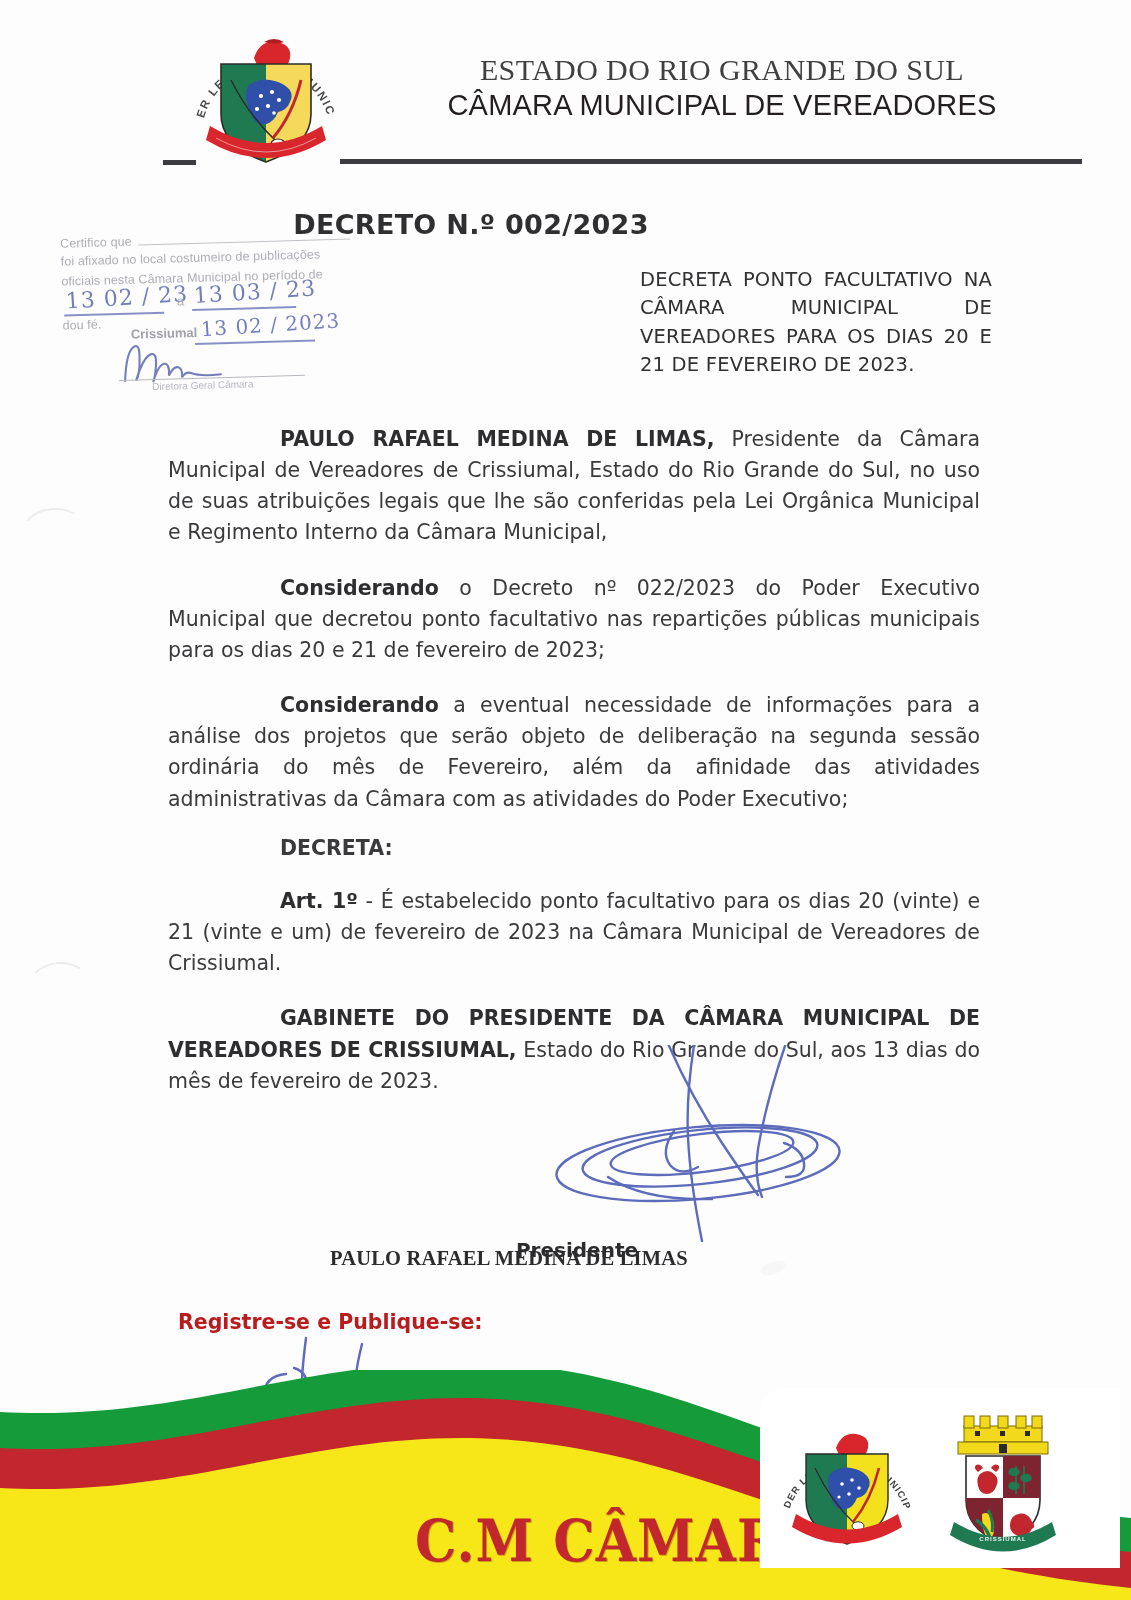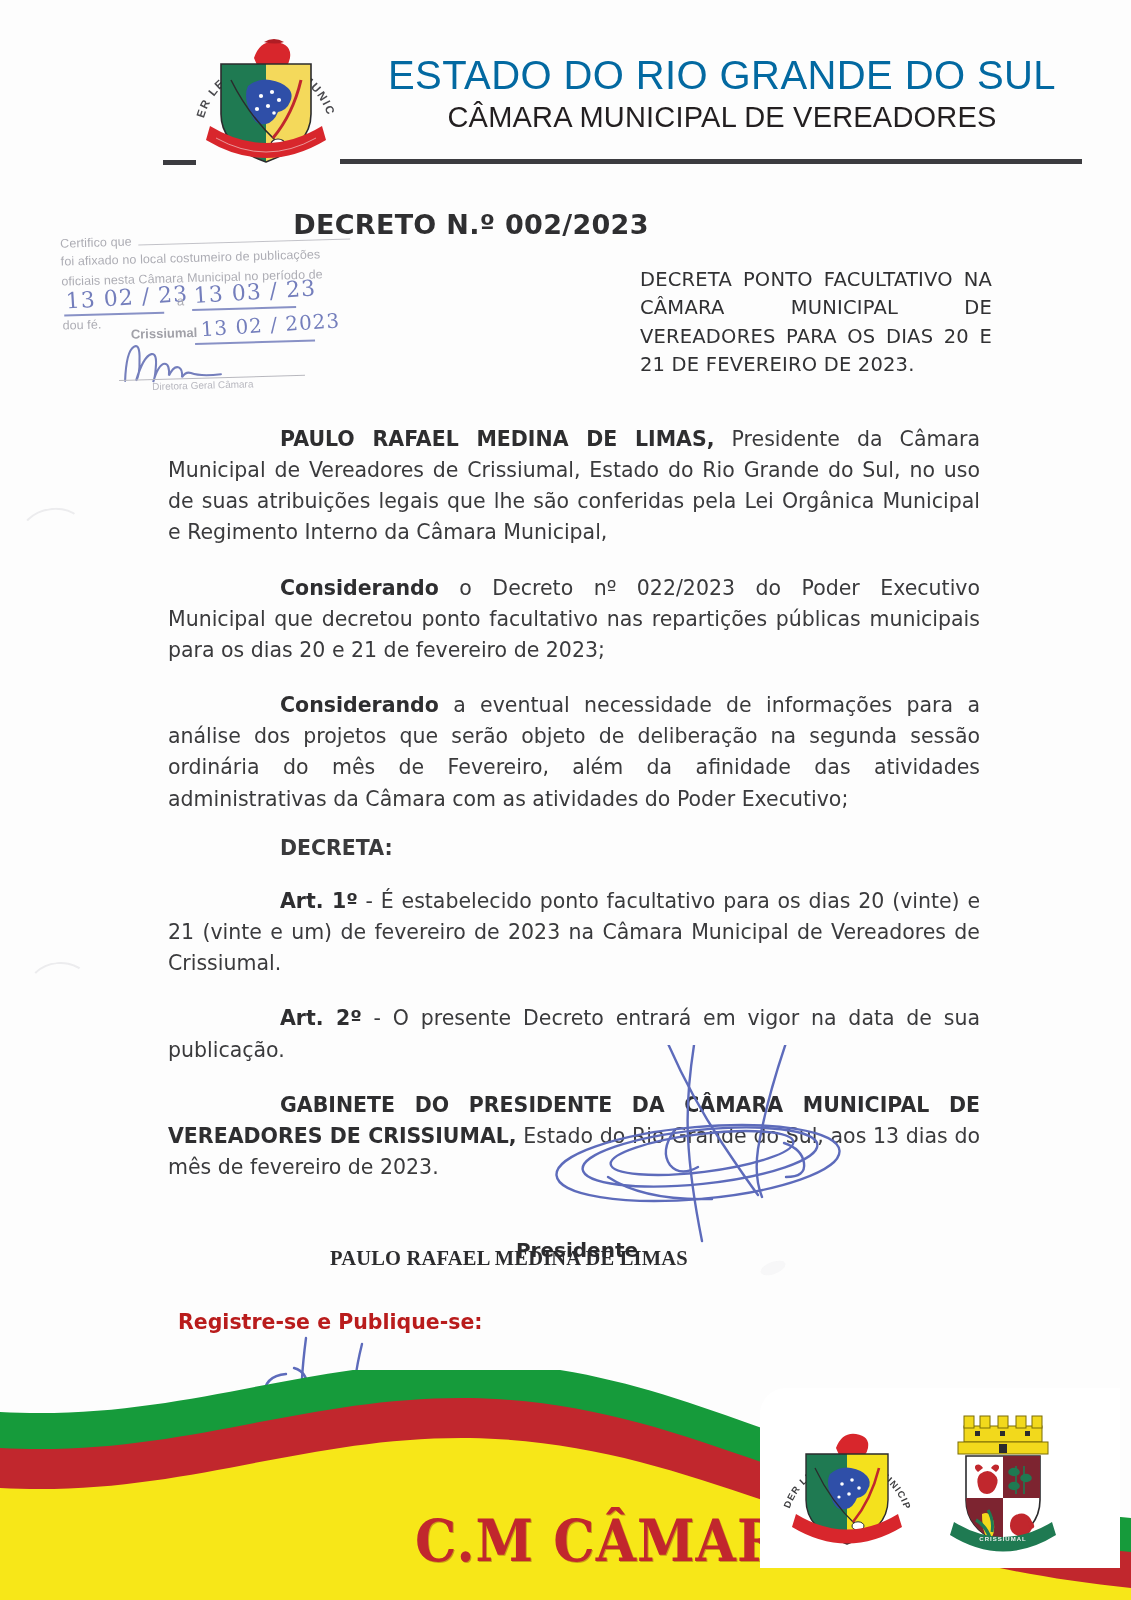--- a/index.html
+++ b/index.html
@@ -43,24 +43,24 @@
     left: 186px; top: 14px;
     width: 160px; height: 155px;
   }
   .header-text {
     position: absolute;
     left: 352px; top: 52px;
     width: 740px;
     text-align: center;
   }
   .h-line1 {
-    font-family: Liberation Sans, sans-serif;
-    font-size: 40px;
+    font-family: Liberation Serif, serif;
+    font-size: 30px;
     letter-spacing: .4px;
-    color: #0369a1;
+    color: #404040;
     line-height: 1.18;
     white-space: nowrap;
   }
   .h-line2 {
     font-family: "Liberation Sans", sans-serif;
     font-size: 26px;
     color: #3b3b3d;
     line-height: 1.2;
     white-space: nowrap;
   }
@@ -380,21 +380,20 @@
     <p><b>PAULO RAFAEL MEDINA DE LIMAS,</b><span> Presidente da Câmara Municipal de Vereadores de Crissiumal, Estado do Rio Grande do Sul, no uso de suas atribuições legais que lhe são conferidas pela Lei Orgânica Municipal e Regimento Interno da Câmara Municipal,</span></p>
 
     <p><b>Considerando</b><span> o Decreto nº 022/2023 do Poder Executivo Municipal que decretou ponto facultativo nas repartições públicas municipais para os dias 20 e 21 de fevereiro de 2023;</span></p>
 
     <p class="tight"><b>Considerando</b><span> a eventual necessidade de informações para a análise dos projetos que serão objeto de deliberação na segunda sessão ordinária do mês de Fevereiro, além da afinidade das atividades administrativas da Câmara com as atividades do Poder Executivo;</span></p>
 
     <p class="decreta">DECRETA:</p>
 
     <p><b>Art. 1º</b><span> - É estabelecido ponto facultativo para os dias 20 (vinte) e 21 (vinte e um) de fevereiro de 2023 na Câmara Municipal de Vereadores de Crissiumal.</span></p>
 
-    <p><b>Art. 2º</b><span> - O presente Decreto entrará em vigor na data de sua publicação.</span></p>
 
     <p><b>GABINETE DO PRESIDENTE DA CÂMARA MUNICIPAL DE VEREADORES DE CRISSIUMAL,</b><span> Estado do Rio Grande do Sul, aos 13 dias do mês de fevereiro de 2023.</span></p>
   </div>
 
   <div class="sig-president">
     <svg viewBox="0 0 430 210" width="430" height="210" aria-hidden="true">
       <g fill="none" stroke="#5d6bbb" stroke-width="2.4" stroke-linecap="round">
         <ellipse cx="210" cy="118" rx="142" ry="36" transform="rotate(-5 210 118)"></ellipse>
         <ellipse cx="212" cy="112" rx="118" ry="27" transform="rotate(-6 212 112)"></ellipse>
         <ellipse cx="214" cy="108" rx="92" ry="19" transform="rotate(-7 214 108)"></ellipse>

